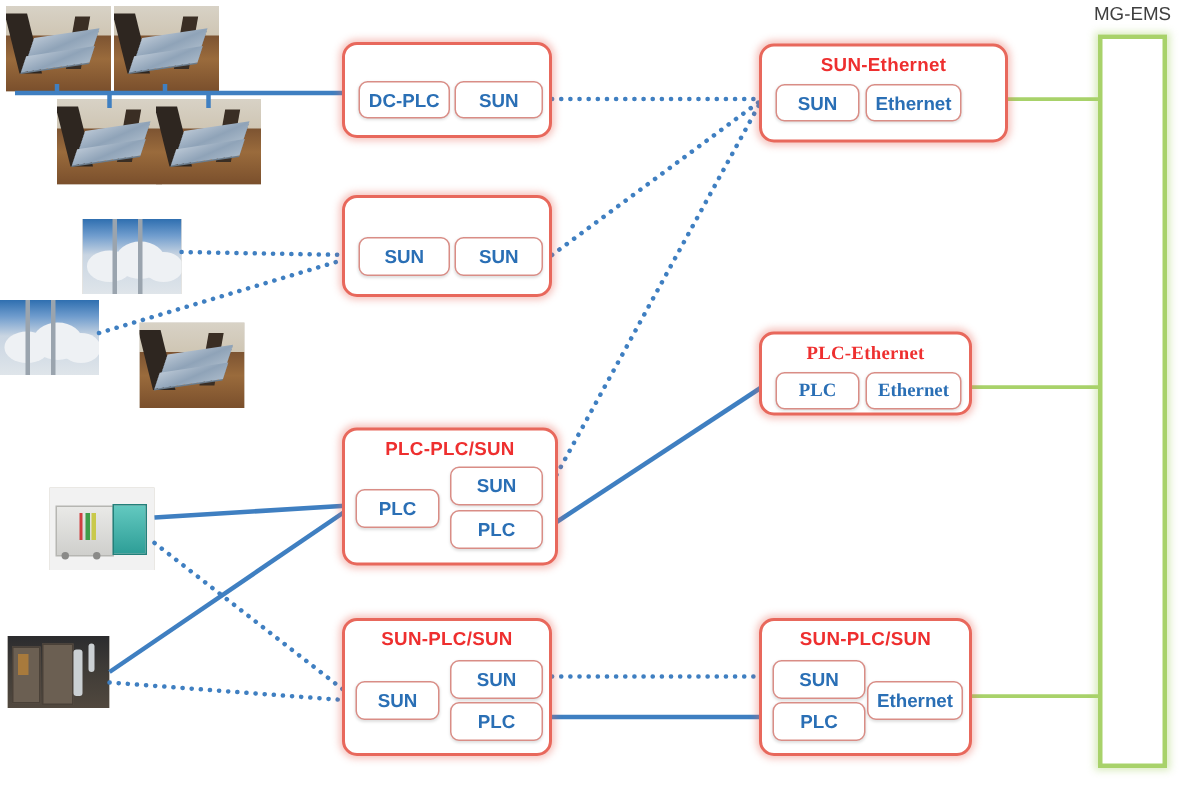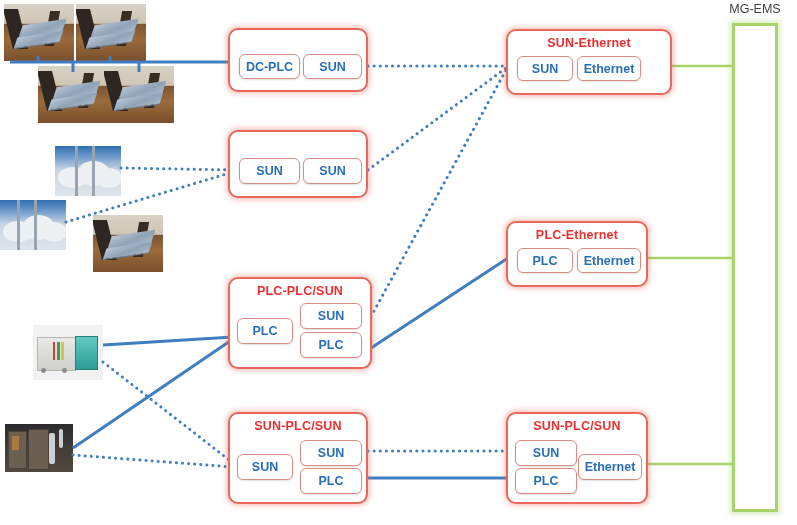--- a/index.html
+++ b/index.html
@@ -199,27 +199,27 @@
     <div class="title">SUN-Ethernet</div>
     <div class="chip" style="left:9px;top:25px;width:56px;height:25px;">SUN</div>
     <div class="chip" style="left:69px;top:25px;width:64px;height:25px;">Ethernet</div>
   </div>
 
   <div class="node" style="left:228px;top:130px;width:140px;height:68px;">
     <div class="chip" style="left:9px;top:26px;width:61px;height:26px;">SUN</div>
     <div class="chip" style="left:73px;top:26px;width:59px;height:26px;">SUN</div>
   </div>
 
-  <div class="node" style="left:506px;top:221px;width:142px;height:66px;">
+  <div class="node" style="left:506px;top:221px;width:142px;height:56px;font-family:Liberation Serif, serif;">
     <div class="title">PLC-Ethernet</div>
     <div class="chip" style="left:9px;top:25px;width:56px;height:25px;">PLC</div>
     <div class="chip" style="left:69px;top:25px;width:64px;height:25px;">Ethernet</div>
   </div>
 
-  <div class="node" style="left:228px;top:277px;width:144px;height:92px;">
+  <div class="node" style="left:228px;top:285px;width:144px;height:92px;">
     <div class="title">PLC-PLC/SUN</div>
     <div class="chip" style="left:7px;top:39px;width:56px;height:26px;">PLC</div>
     <div class="chip" style="left:70px;top:24px;width:62px;height:26px;">SUN</div>
     <div class="chip" style="left:70px;top:53px;width:62px;height:26px;">PLC</div>
   </div>
 
   <div class="node" style="left:228px;top:412px;width:140px;height:92px;">
     <div class="title">SUN-PLC/SUN</div>
     <div class="chip" style="left:7px;top:40px;width:56px;height:26px;">SUN</div>
     <div class="chip" style="left:70px;top:26px;width:62px;height:26px;">SUN</div>

